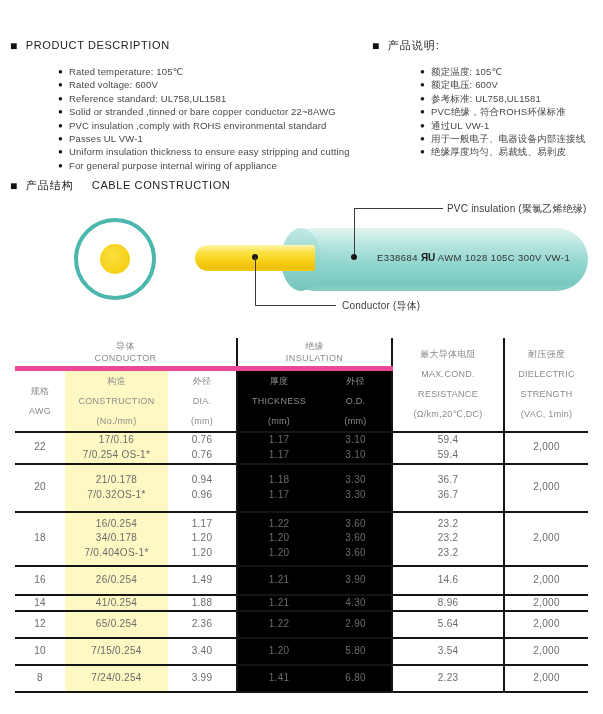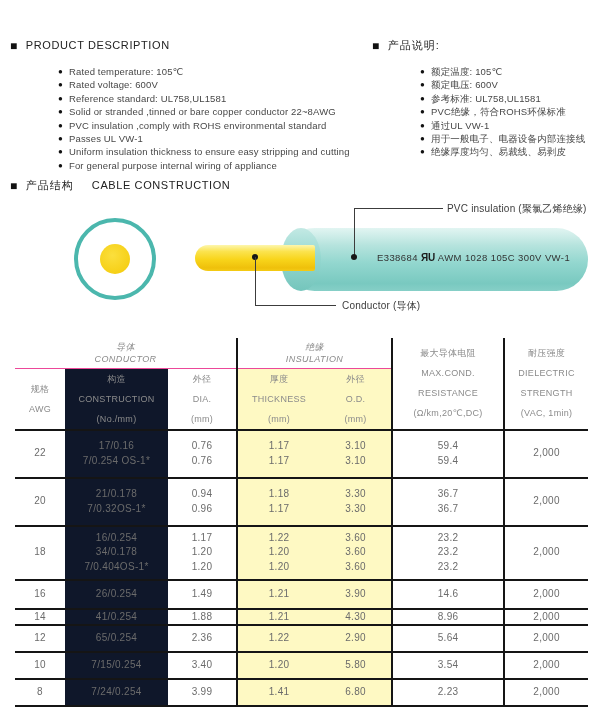--- a/index.html
+++ b/index.html
@@ -37,26 +37,26 @@
   .cl-h { border-top:1.2px solid #3c3c3c; height:0; }
   .cl-v { border-left:1.2px solid #3c3c3c; width:0; }
   .cl-dot { position:absolute; width:6px; height:6px; border-radius:50%; background:#161616; }
   .callout-text { position:absolute; font-size:10px; color:#3c3c3c; letter-spacing:.2px; white-space:nowrap; }
   
   .spec-table { position:absolute; left:15px; top:338px; width:573px;
     border-collapse:collapse; table-layout:fixed; }
   .spec-table td, .spec-table th { padding:0; font-weight:normal; text-align:center;
     vertical-align:middle; white-space:pre-line; }
   .th-group { font-size:9px; line-height:12px; color:#8b8b8b; letter-spacing:.4px;
-    border-bottom:1px solid #ec4899; height:30px;font-style:italic; }
+    border-bottom:5px solid #ec4899; height:30px; }
   .th-col { font-size:9px; line-height:20px; color:#8b8b8b; letter-spacing:.3px; height:57px; }
   .hdr-underline { border-bottom:2px solid #151515; }
   .vl { border-left:2px solid #151515; }
-  .bg-yellow { background:#0f172a; }
-  .bg-blue { background:#fef9c3; }
+  .bg-yellow { background:#fef9c3; }
+  .bg-blue { background:#000000; }
   .spec-table tbody td { font-size:10px; line-height:14.5px; color:#6b6b6b;
     letter-spacing:.3px; border-bottom:2px solid #151515; }
 </style>
 </head>
 <body>
 
 <div class="page">
 
   <div class="sec-head" style="left:10px; top:38px;">
     <span class="sq">■</span><span>PRODUCT DESCRIPTION</span>
@@ -151,21 +151,21 @@
 (mm)</th>
         <th class="th-col hdr-underline bg-blue vl">厚度
 THICKNESS
 (mm)</th>
         <th class="th-col hdr-underline bg-blue">外径
 O.D.
 (mm)</th>
       </tr>
     </thead>
     <tbody id="spec-tbody">
-        <tr style="height: 48px;">
+        <tr style="height: 32px;">
           <td>22</td>
           <td class="bg-yellow">17/0.16
 7/0.254 OS-1*</td>
           <td>0.76
 0.76</td>
           <td class="bg-blue vl">1.17
 1.17</td>
           <td class="bg-blue">3.10
 3.10</td>
           <td class="vl">59.4

